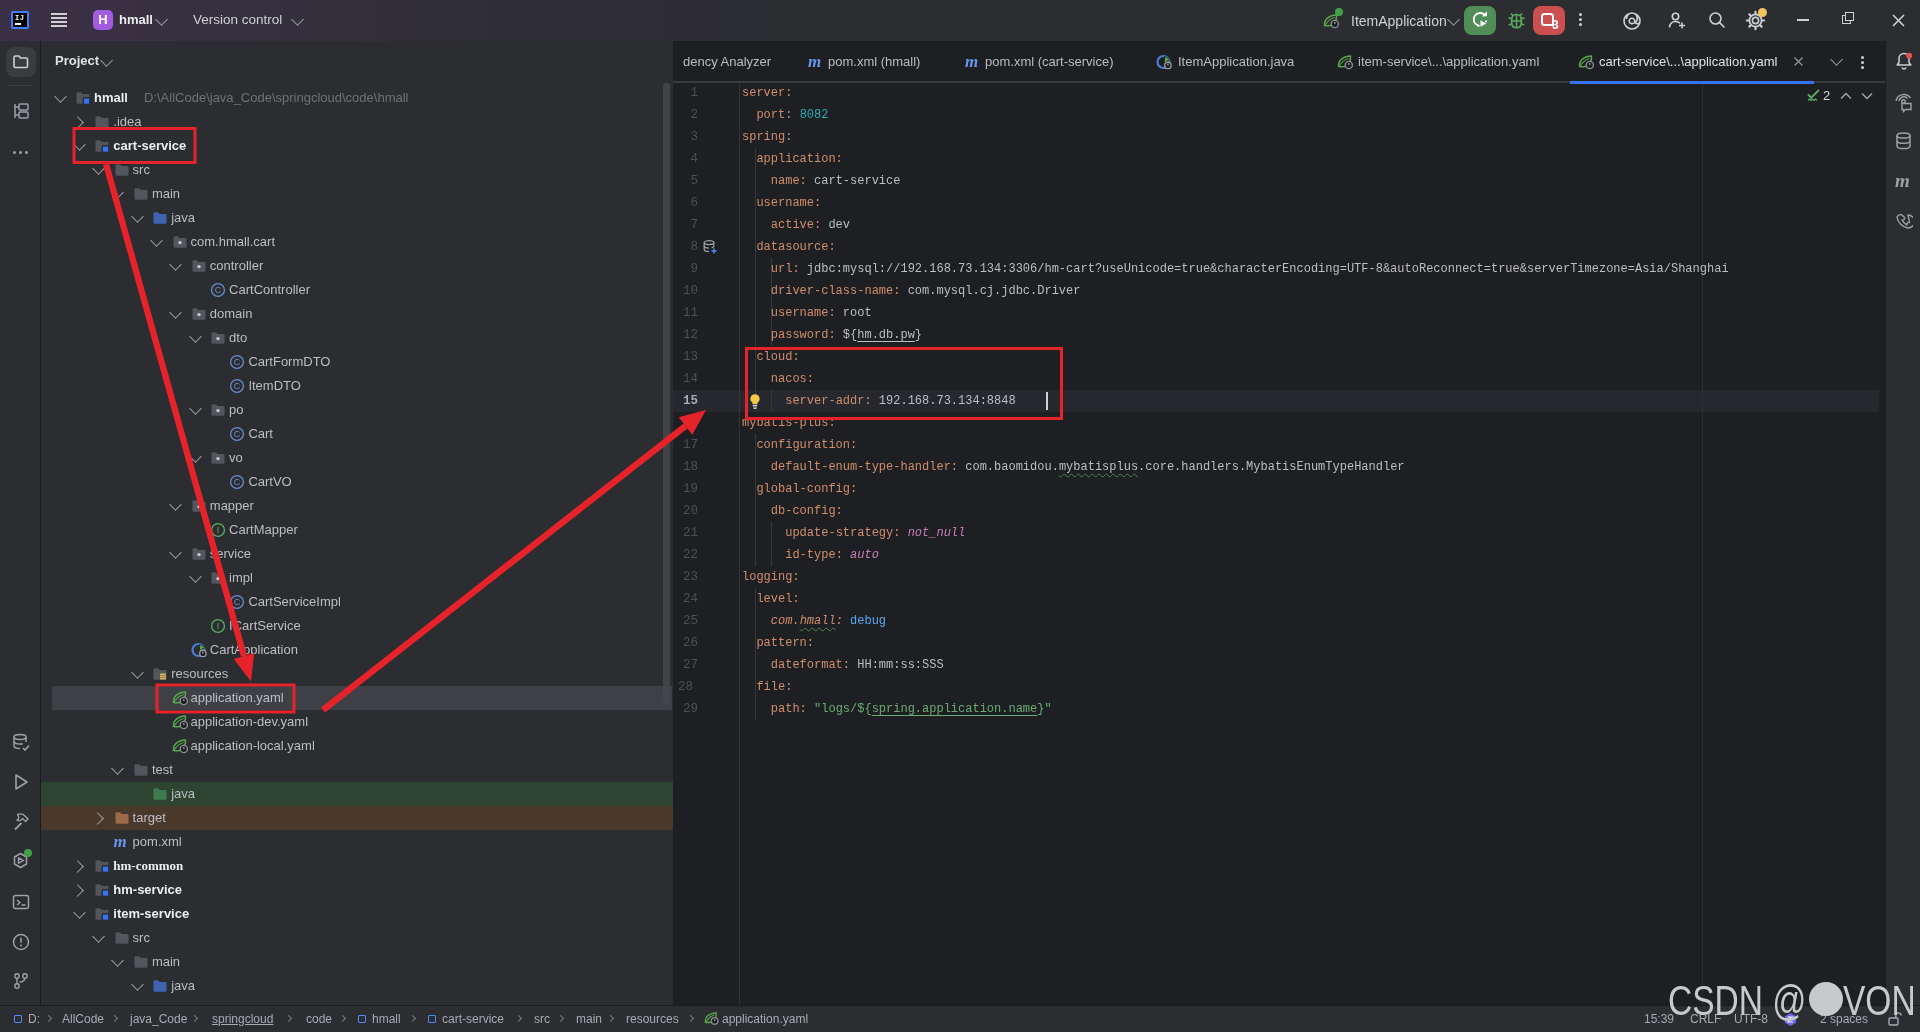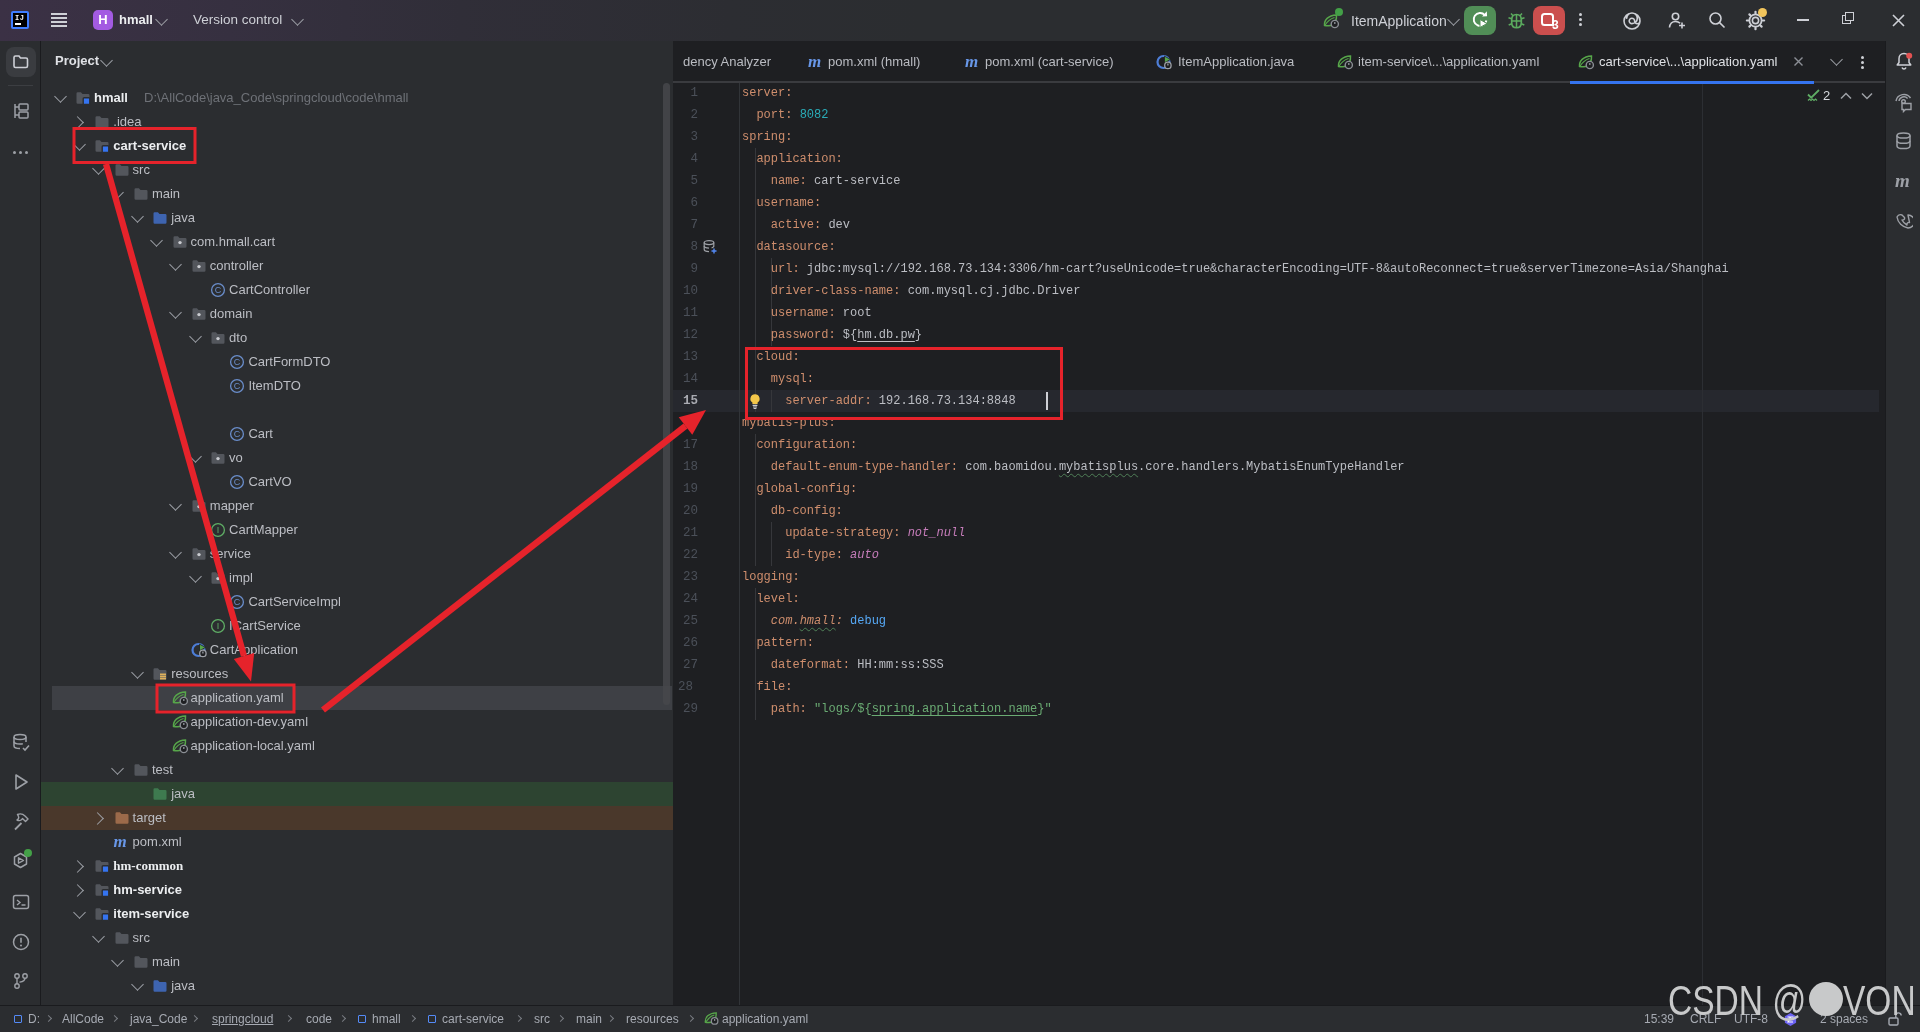--- a/index.html
+++ b/index.html
@@ -193,20 +193,28 @@
         <text x="8" y="11.3" font-family="Liberation Sans" font-size="9" fill="#6a8dca" text-anchor="middle">C</text>
       </svg>
       <span class="abs" style="left:207.4px">CartFormDTO</span>
     </div>
     <div class="trow" style="top:333px;">
       <svg class="abs" style="left:188.4px;top:4px" width="16" height="16" viewBox="0 0 16 16">
         <circle cx="8" cy="8" r="6.4" fill="none" stroke="#6a8dca" stroke-width="1.3"></circle>
         <text x="8" y="11.3" font-family="Liberation Sans" font-size="9" fill="#6a8dca" text-anchor="middle">C</text>
       </svg>
       <span class="abs" style="left:207.4px">ItemDTO</span>
+    </div>
+    <div class="trow" style="top:357px;">
+      <div class="chev d abs" style="left:149.6px;top:5.5px"></div>
+      <svg class="abs" style="left:169.1px;top:4px" width="16" height="16" viewBox="0 0 16 16">
+        <path d="M1.5 3.5 a1.2 1.2 0 0 1 1.2 -1.2 h3.2 l1.6 1.8 h5.8 a1.2 1.2 0 0 1 1.2 1.2 v7.2 a1.2 1.2 0 0 1 -1.2 1.2 h-10.6 a1.2 1.2 0 0 1 -1.2 -1.2 z" fill="#53565c"></path>
+        <circle cx="8" cy="8.6" r="1.7" fill="#c9cbd0"></circle>
+      </svg>
+      <span class="abs" style="left:188.1px">po</span>
     </div>
     <div class="trow" style="top:381px;">
       <svg class="abs" style="left:188.4px;top:4px" width="16" height="16" viewBox="0 0 16 16">
         <circle cx="8" cy="8" r="6.4" fill="none" stroke="#6a8dca" stroke-width="1.3"></circle>
         <text x="8" y="11.3" font-family="Liberation Sans" font-size="9" fill="#6a8dca" text-anchor="middle">C</text>
       </svg>
       <span class="abs" style="left:207.4px">Cart</span>
     </div>
     <div class="trow" style="top:405px;">
       <div class="chev d abs" style="left:149.6px;top:5.5px"></div>
@@ -465,21 +473,21 @@
 <div class="cl" style="top:148px">  <span class="k">application:</span></div>
 <div class="cl" style="top:170px">    <span class="k">name: </span>cart-service</div>
 <div class="cl" style="top:192px">  <span class="k">username:</span></div>
 <div class="cl" style="top:214px">    <span class="k">active: </span>dev</div>
 <div class="cl" style="top:236px">  <span class="k">datasource:</span></div>
 <div class="cl" style="top:258px">    <span class="k">url: </span>jdbc:mysql://192.168.73.134:3306/hm-cart?useUnicode=true&amp;characterEncoding=UTF-8&amp;autoReconnect=true&amp;serverTimezone=Asia/Shanghai</div>
 <div class="cl" style="top:280px">    <span class="k">driver-class-name: </span>com.mysql.cj.jdbc.Driver</div>
 <div class="cl" style="top:302px">    <span class="k">username: </span>root</div>
 <div class="cl" style="top:324px">    <span class="k">password: </span>${<span class="un">hm.db.pw</span>}</div>
 <div class="cl" style="top:346px">  <span class="k">cloud:</span></div>
-<div class="cl" style="top:368px">    <span class="k">mysql:</span></div>
+<div class="cl" style="top:368px">    <span class="k">nacos:</span></div>
 <div class="cl" style="top:390px">      <span class="k">server-addr: </span>192.168.73.134:8848</div>
 <div class="cl" style="top:412px"><span class="k">mybatis-plus:</span></div>
 <div class="cl" style="top:434px">  <span class="k">configuration:</span></div>
 <div class="cl" style="top:456px">    <span class="k">default-enum-type-handler: </span>com.baomidou.<span class="sq">mybatisplus</span>.core.handlers.MybatisEnumTypeHandler</div>
 <div class="cl" style="top:478px">  <span class="k">global-config:</span></div>
 <div class="cl" style="top:500px">    <span class="k">db-config:</span></div>
 <div class="cl" style="top:522px">      <span class="k">update-strategy: </span><span class="pp">not_null</span></div>
 <div class="cl" style="top:544px">      <span class="k">id-type: </span><span class="pp">auto</span></div>
 <div class="cl" style="top:566px"><span class="k">logging:</span></div>
 <div class="cl" style="top:588px">  <span class="k">level:</span></div>

